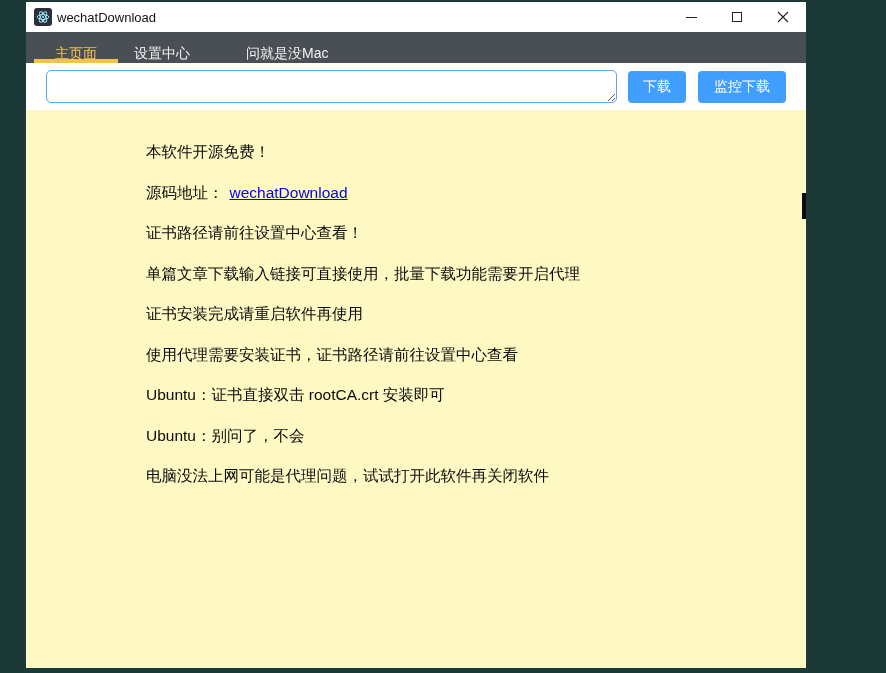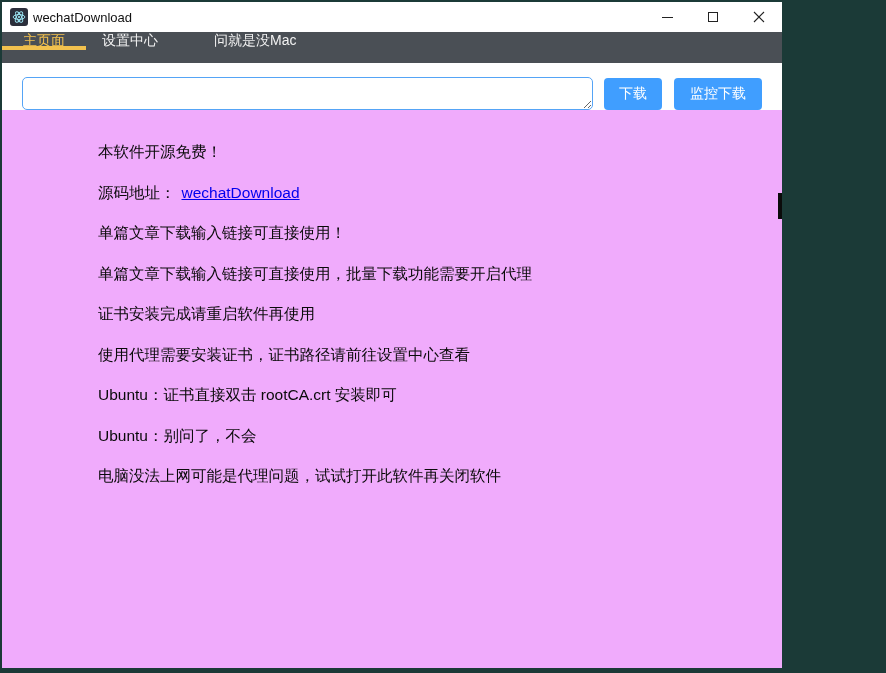--- a/index.html
+++ b/index.html
@@ -7,22 +7,23 @@
   body {
     font-family:"Liberation Sans","DejaVu Sans",sans-serif;
     background:#1b3a37;
   }
   .window {
     position:relative;
     width:784px; height:673px;
     border-left:2px solid #1b3a37;
     border-right:2px solid #1b3a37;
     border-top:2px solid #1b3a37;
-    background:#f0abfc;
+    background:#fef9c3;
     overflow:hidden;
+    margin-left:24px;
   }
   
   .titlebar {
     height:30px; background:#fff;
     display:flex; align-items:center;
   }
   .app-icon {
     width:18px; height:18px; margin-left:8px;
     background:#2b2e3b; border-radius:3px;
     display:flex; align-items:center; justify-content:center;
@@ -35,39 +36,39 @@
   .win-btn {
     width:46px; height:100%;
     display:flex; align-items:center; justify-content:center;
     cursor:default;
   }
   .glyph-min { width:11px; height:1px; background:#222; display:block; }
   .glyph-max { width:10px; height:10px; border:1px solid #222; display:block; }
   
   .tabbar {
     height:31px; background:#4a4f55;
-    display:flex; align-items:flex-start;
+    display:flex; align-items:flex-end;padding-left:8px;
   }
   .tab {
     display:flex; align-items:center; justify-content:center;
     font-size:14px; color:#f2f2f2;
     position:relative; padding:0 16px;
   }
   .tab.active {
     color:#f2c14e; width:84px; padding:0;
   }
   .tab.active::after {
     content:""; position:absolute; left:0; right:0; bottom:0;
     height:4px; background:#f2c14e;
   }
   .tab.tab-settings { margin-left:0; }
   .tab.tab-epub { margin-left:24px; }
   
   .toolbar {
-    display:flex; align-items:flex-end;
+    display:flex; align-items:flex-start;
     padding:7px 0 0 20px; height:47px; background:#fff;
   }
   .url-input {
     width:571px; height:33px;
     border:1.5px solid #55a4f6; border-radius:5px;
     outline:none; resize:both;
     font-size:14px; padding:4px 8px;
     font-family:"Liberation Sans","DejaVu Sans",sans-serif;
     color:#333;
   }
@@ -77,21 +78,21 @@
     border:none; border-radius:4px;
     font-size:14px;
     font-family:"Liberation Sans","DejaVu Sans",sans-serif;
     cursor:pointer;
   }
   .btn-download { width:58px; margin-left:11px; }
   .btn-batch    { width:88px; margin-left:15px; }
   .btn-monitor  { width:88px; margin-left:12px; }
   
   .content {
-    padding:33px 0 0 96px;
+    padding:33px 0 0 120px;
   }
   .content p {
     font-size:15.5px; line-height:17px; color:#0a0a0a;
     margin:0 0 23.5px 0;
     white-space:nowrap;
   }
   .src-link {
     color:#0000ee; text-decoration:underline; margin-left:6px;
   }
   
@@ -144,21 +145,21 @@
 
   <div class="toolbar">
     <textarea class="url-input" placeholder="" style=""></textarea>
     <button class="btn btn-download">下载</button>
     <button class="btn btn-monitor">监控下载</button>
   </div>
 
   <div class="content">
     <p>本软件开源免费！</p>
     <p><span>源码地址：</span><a class="src-link" href="#">wechatDownload</a></p>
-    <p>单篇文章下载输入链接可直接使用！</p>
+    <p>证书路径请前往设置中心查看！</p>
     <p>单篇文章下载输入链接可直接使用，批量下载功能需要开启代理</p>
     <p>证书安装完成请重启软件再使用</p>
     <p>使用代理需要安装证书，证书路径请前往设置中心查看</p>
     <p>Ubuntu：证书直接双击 rootCA.crt 安装即可</p>
     <p>Ubuntu：别问了，不会</p>
     <p>电脑没法上网可能是代理问题，试试打开此软件再关闭软件</p>
   </div>
 
   <div class="scroll-thumb"></div>
   <div class="bottom-strip"></div>

